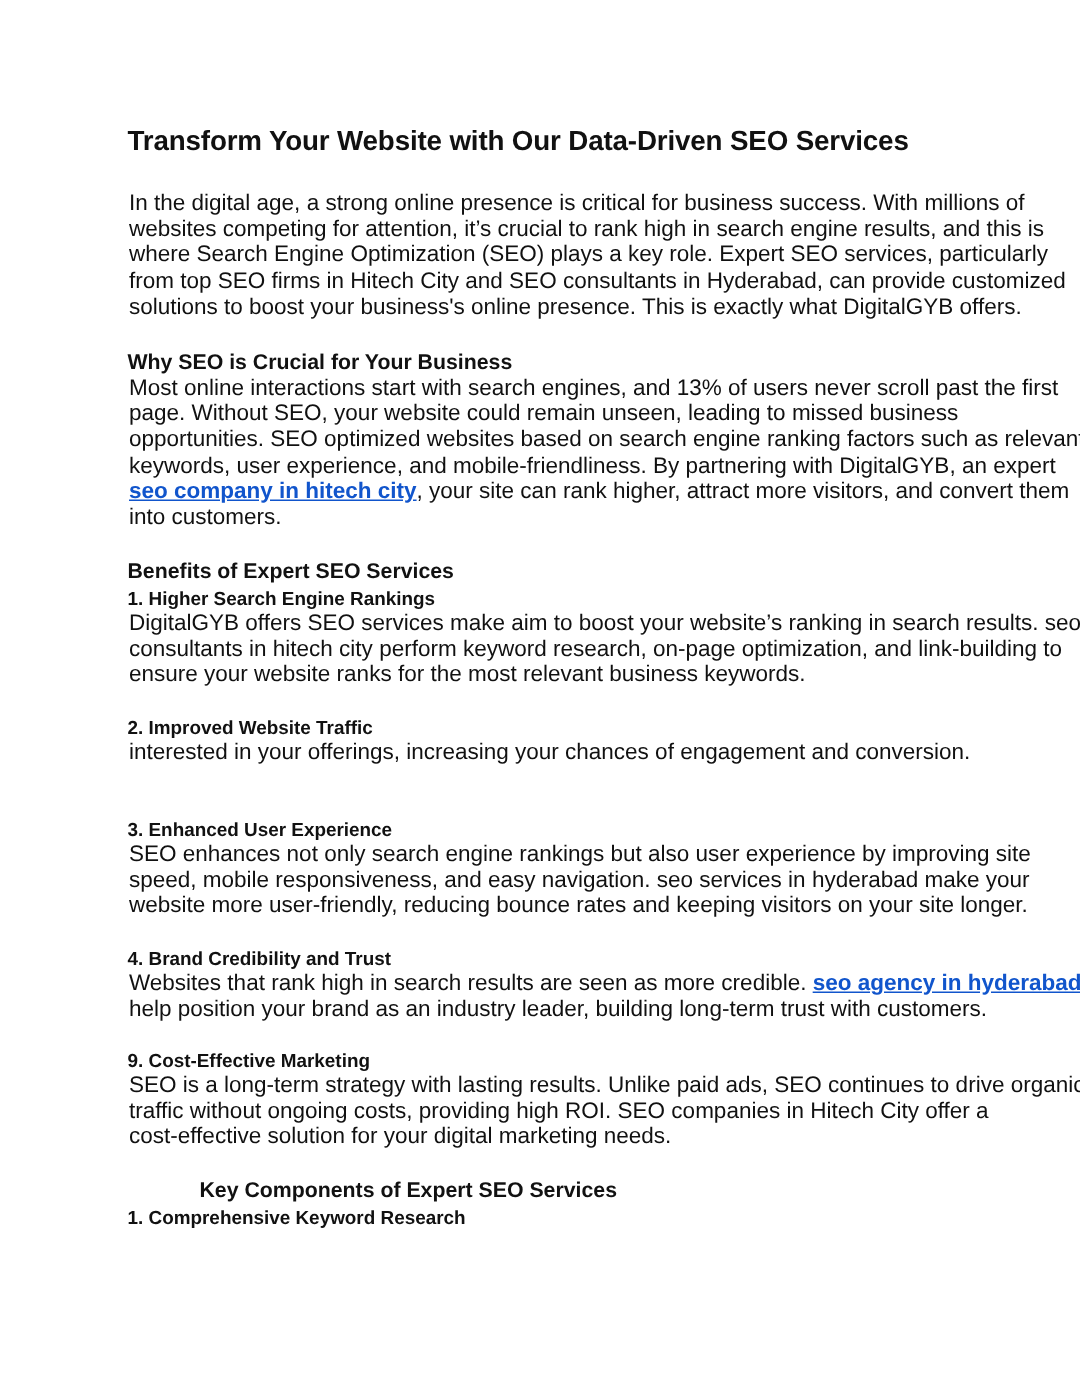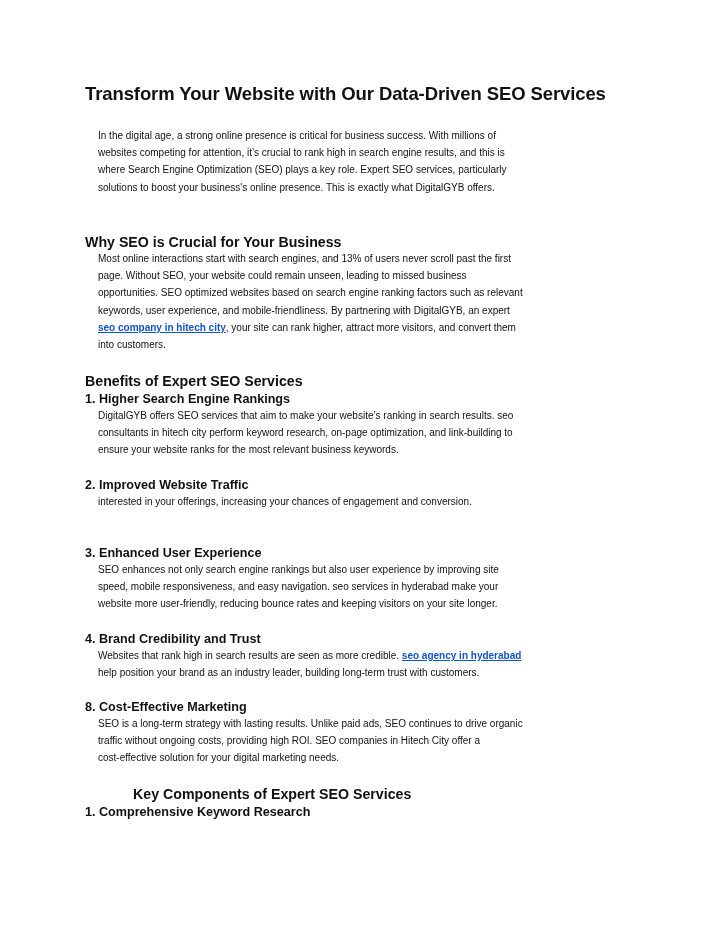--- a/index.html
+++ b/index.html
@@ -26,23 +26,23 @@
       left: 0;
       top: 83px;
       margin: 0;
       font-size: 18.5px;
       font-weight: bold;
       white-space: nowrap;
       letter-spacing: -0.1px;
     }
     .para {
       position: absolute;
-      left: 13px;
+      left: 1px;
       margin: 0;
-      font-size: 10px;
+      font-size: 15px;
       line-height: 17.2px;
       width: 560px;
     }
     .para span.line { display: block; white-space: nowrap; }
     .h2 {
       position: absolute;
       left: 0;
       margin: 0;
       font-size: 14.2px;
       font-weight: bold;
@@ -66,38 +66,39 @@
 <body>
 
 <div class="page">
 
   <h1 class="title">Transform Your Website with Our Data-Driven SEO Services</h1>
 
   <p class="para" style="top:127px;">
     <span class="line">In the digital age, a strong online presence is critical for business success. With millions of</span>
     <span class="line">websites competing for attention, it’s crucial to rank high in search engine results, and this is</span>
     <span class="line">where Search Engine Optimization (SEO) plays a key role. Expert SEO services, particularly</span>
+    <span class="line">from top SEO firms in Hitech City and SEO consultants in Hyderabad, can provide customized</span>
     <span class="line">solutions to boost your business's online presence. This is exactly what DigitalGYB offers.</span>
   </p>
 
   <h2 class="h2" style="top:234px;">Why SEO is Crucial for Your Business</h2>
   <p class="para" style="top:250px;">
     <span class="line">Most online interactions start with search engines, and 13% of users never scroll past the first</span>
     <span class="line">page. Without SEO, your website could remain unseen, leading to missed business</span>
     <span class="line">opportunities. SEO optimized websites based on search engine ranking factors such as relevant</span>
     <span class="line">keywords, user experience, and mobile-friendliness. By partnering with DigitalGYB, an expert</span>
     <span class="line"><a class="link" href="#">seo company in hitech city</a><span>, your site can rank higher, attract more visitors, and convert them</span></span>
     <span class="line">into customers.</span>
   </p>
 
   <h2 class="h2" style="top:373px;">Benefits of Expert SEO Services</h2>
 
   <h3 class="h3" style="top:392px;">1. Higher Search Engine Rankings</h3>
   <p class="para" style="top:407px;">
-    <span class="line">DigitalGYB offers SEO services that aim to make your website’s ranking in search results. seo</span>
+    <span class="line">DigitalGYB offers SEO services make aim to boost your website’s ranking in search results. seo</span>
     <span class="line">consultants in hitech city perform keyword research, on-page optimization, and link-building to</span>
     <span class="line">ensure your website ranks for the most relevant business keywords.</span>
   </p>
 
   <h3 class="h3" style="top:478px;">2. Improved Website Traffic</h3>
   <p class="para" style="top:493px;">
     <span class="line">interested in your offerings, increasing your chances of engagement and conversion.</span>
   </p>
 
   <h3 class="h3" style="top:546px;">3. Enhanced User Experience</h3>
@@ -106,21 +107,21 @@
     <span class="line">speed, mobile responsiveness, and easy navigation. seo services in hyderabad  make your</span>
     <span class="line">website more user-friendly, reducing bounce rates and keeping visitors on your site longer.</span>
   </p>
 
   <h3 class="h3" style="top:632px;">4. Brand Credibility and Trust</h3>
   <p class="para" style="top:647px;">
     <span class="line"><span>Websites that rank high in search results are seen as more credible. </span><a class="link" href="#">seo agency in hyderabad</a></span>
     <span class="line">help position your brand as an industry leader, building long-term trust with customers.</span>
   </p>
 
-  <h3 class="h3" style="top:700px;">8. Cost-Effective Marketing</h3>
+  <h3 class="h3" style="top:700px;">9. Cost-Effective Marketing</h3>
   <p class="para" style="top:715px;">
     <span class="line">SEO is a long-term strategy with lasting results. Unlike paid ads, SEO continues to drive organic</span>
     <span class="line">traffic without ongoing costs, providing high ROI. SEO companies in Hitech City offer a</span>
     <span class="line">cost-effective solution for your digital marketing needs.</span>
   </p>
 
   <h2 class="h2" style="top:786px;margin-left:48px;">Key Components of Expert SEO Services</h2>
   <h3 class="h3" style="top:805px;">1. Comprehensive Keyword Research</h3>
 
 </div>

